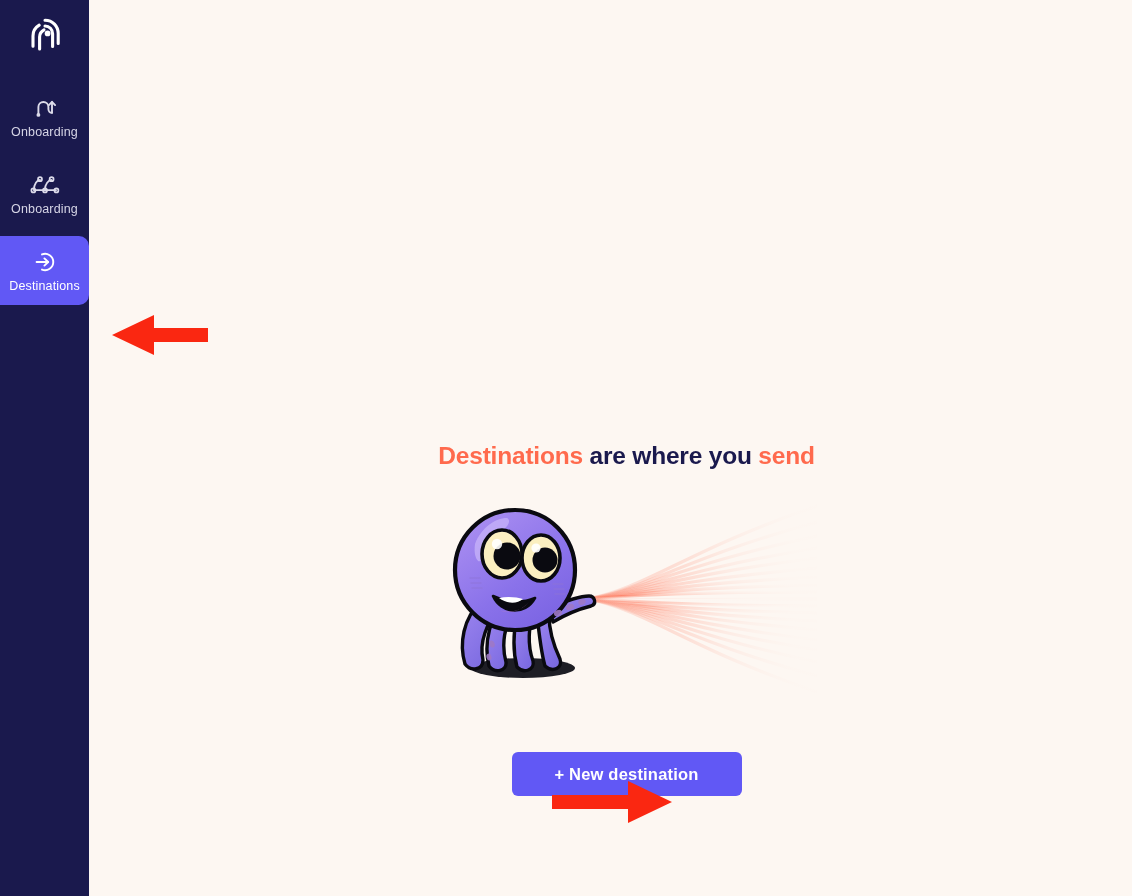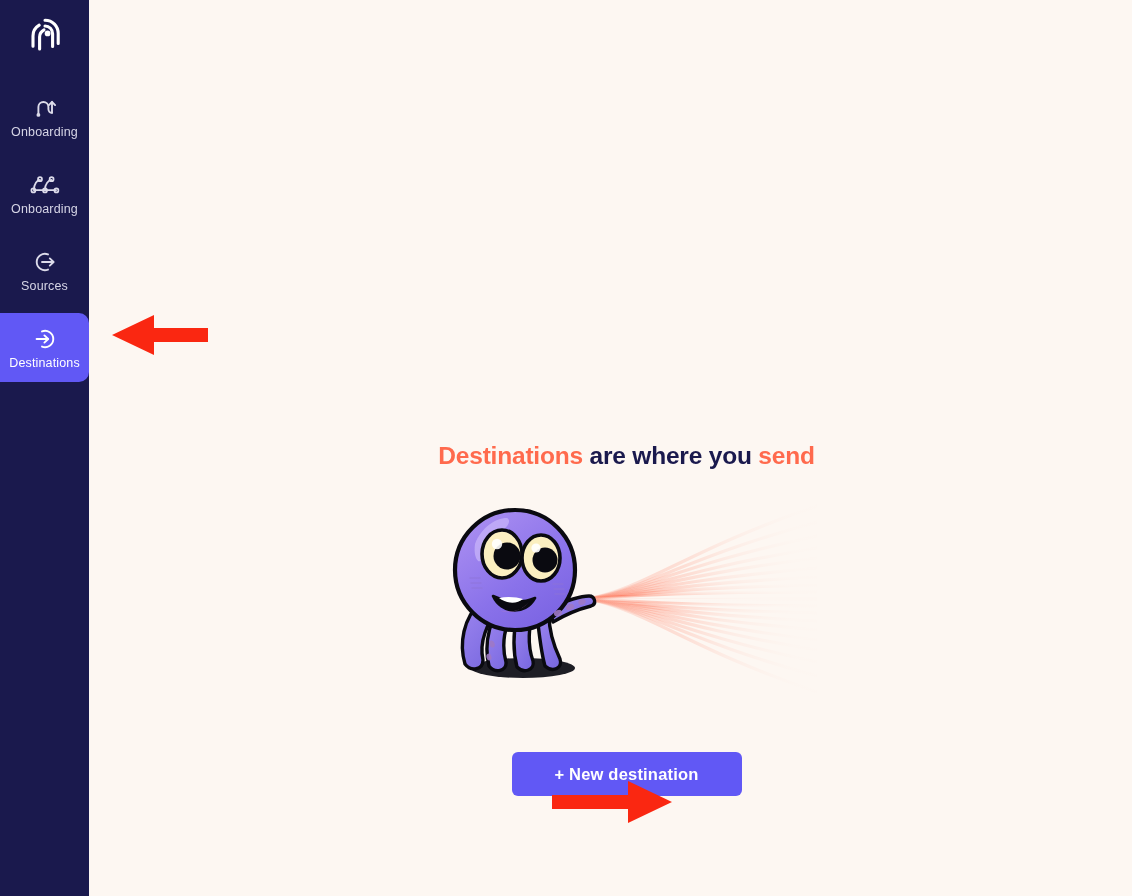--- a/index.html
+++ b/index.html
@@ -191,30 +191,20 @@
             <circle cx="11.0" cy="6.2" r="2.0" fill="none" stroke="#DCDBEA" stroke-width="1.7"></circle>
             <circle cx="22.6" cy="6.2" r="2.0" fill="none" stroke="#DCDBEA" stroke-width="1.7"></circle>
             <circle cx="4.4" cy="17.4" r="2.0" fill="none" stroke="#DCDBEA" stroke-width="1.7"></circle>
             <circle cx="16.0" cy="17.4" r="2.0" fill="none" stroke="#DCDBEA" stroke-width="1.7"></circle>
             <circle cx="27.4" cy="17.4" r="2.0" fill="none" stroke="#DCDBEA" stroke-width="1.7"></circle>
           </svg>
         </span>
         <span class="nav-label">Onboarding</span>
       </div>
 
-      <div class="nav-item" id="nav-sources">
-        <span class="nav-icon">
-          <svg width="26" height="26" viewBox="0 0 26 26" fill="none">
-            <path d="M16.0 5.4 A8.2 8.2 0 1 0 16.0 20.6" stroke="#DCDBEA" stroke-width="1.9" fill="none" stroke-linecap="round"></path>
-            <path d="M10.0 13.0 L21.2 13.0" stroke="#DCDBEA" stroke-width="1.9" stroke-linecap="round"></path>
-            <path d="M17.8 9.4 L21.6 13.0 L17.8 16.6" stroke="#DCDBEA" stroke-width="1.9" fill="none" stroke-linecap="round" stroke-linejoin="round"></path>
-          </svg>
-        </span>
-        <span class="nav-label">Sources</span>
-      </div>
 
       <div class="nav-item active" id="nav-destinations">
         <span class="nav-icon">
           <svg width="26" height="26" viewBox="0 0 26 26" fill="none">
             <path d="M10.0 5.4 A8.2 8.2 0 1 1 10.0 20.6" stroke="#FFFFFF" stroke-width="1.9" fill="none" stroke-linecap="round"></path>
             <path d="M4.6 13.0 L16.0 13.0" stroke="#FFFFFF" stroke-width="1.9" stroke-linecap="round"></path>
             <path d="M12.4 9.4 L16.2 13.0 L12.4 16.6" stroke="#FFFFFF" stroke-width="1.9" fill="none" stroke-linecap="round" stroke-linejoin="round"></path>
           </svg>
         </span>
         <span class="nav-label">Destinations</span>

